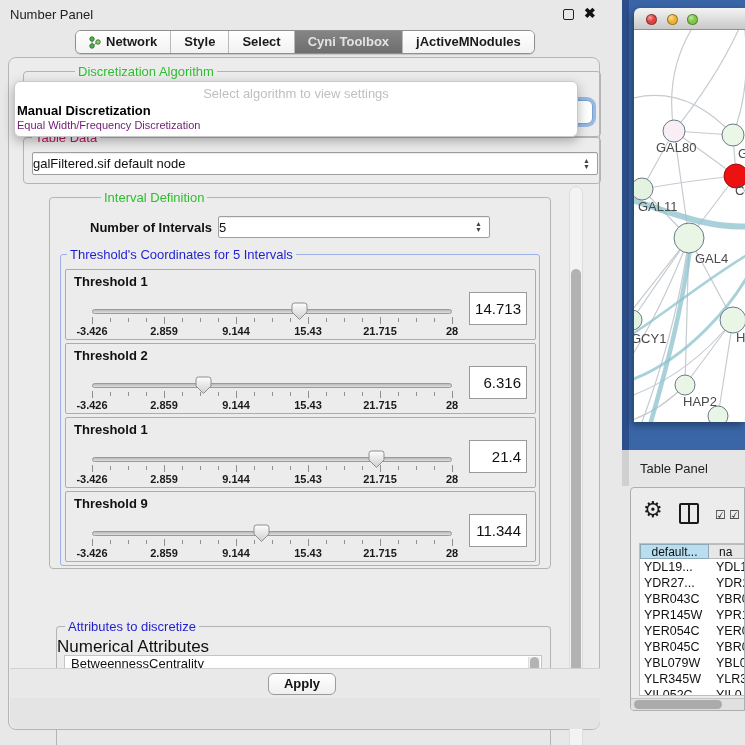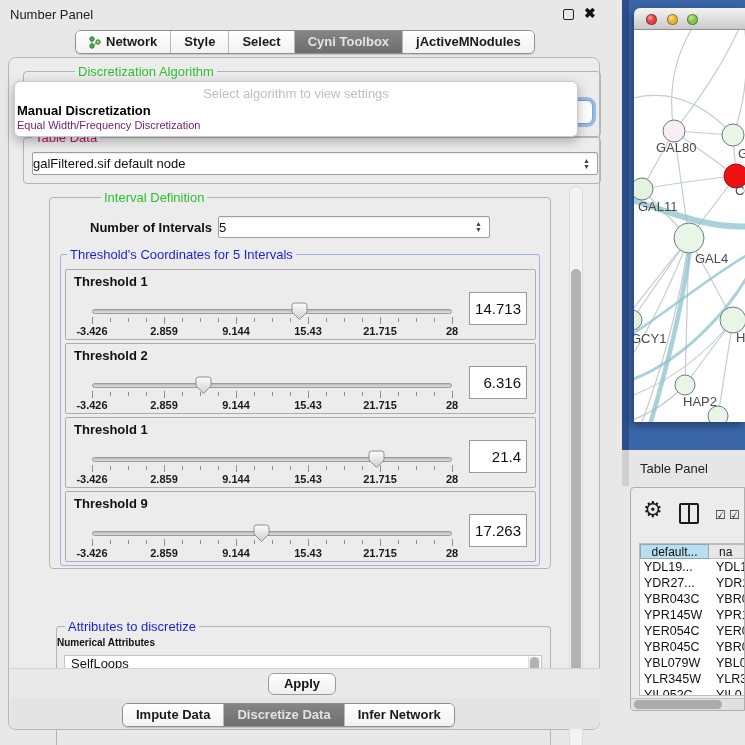--- a/index.html
+++ b/index.html
@@ -54,21 +54,21 @@
   .slider-wrap { position:absolute; left:26px; top:34px; width:360px; height:34px; }
   .track { position:absolute; left:0; top:5px; width:360px; height:5px; border-radius:3px; background:linear-gradient(#b9b9b9,#dfdfdf); border:1px solid #9a9a9a; }
   .thumb { position:absolute; top:-2px; width:17px; height:19px; }
   .tick { position:absolute; width:1px; background:#8f8f8f; }
   .tick.minor { top:14px; height:4px; }
   .tick.major { top:13px; height:7px; }
   .tick-label { position:absolute; top:21px; transform:translateX(-50%); font-size:11px; font-weight:bold; color:#1a1a1a; white-space:nowrap; }
   .valuebox { position:absolute; left:403px; top:22px; width:58px; height:33px; background:#fff; border:1px solid #9a9a9a; font-size:15px; line-height:31px; text-align:right; padding-right:5px; }
 
   #attr-group { left:47px; top:533px; width:495px; height:132px; border-bottom:none; border-bottom-left-radius:0; border-bottom-right-radius:0;margin-top:35px; }
-  #attr-subtitle { position:absolute; left:0px; top:10px; font-size:10px; font-weight:bold; }
+  #attr-subtitle { position:absolute; left:0px; top:10px; font-size:17px; font-weight:normal; }
   #attr-list { position:absolute; left:7px; top:28px; width:478px; height:48px; background:#fff; border:1px solid #c4c4c4; overflow:hidden; }
   #attr-list .row { font-size:13px; line-height:16px; padding-left:6px; white-space:nowrap; }
   #attr-scroll { position:absolute; right:1px; top:1px; width:12px; height:46px; background:#f0f0f0; border-left:1px solid #ddd; }
   #attr-scroll .thumb-v { position:absolute; left:1px; top:0px; width:9px; height:44px; border-radius:5px; background:#b3b3b3; }
 
   #main-vscroll { position:absolute; left:560px; top:128px; width:14px; height:566px; background:#f3f3f3; border:1px solid #dcdcdc; border-radius:7px; }
   #main-vscroll .thumb-v { position:absolute; left:1px; top:82px; width:10px; height:457px; border-radius:6px; background:#b2b2b2; }
 
   #apply-bar { position:absolute; left:1px; top:610px; width:590px; height:30px; background:#e9e9e9; border-top:1px solid #d2d2d2; }
   #apply-btn { position:absolute; left:258px; top:4px; width:68px; height:22px; background:linear-gradient(#ffffff,#efefef); border:1px solid #9b9b9b; border-radius:6px; font-size:13px; font-weight:600; text-align:center; line-height:20px; }
@@ -334,58 +334,46 @@
               <div class="thumb" style="left: 160.697px;"><svg width="17" height="19" viewBox="0 0 17 19">
                   <defs>
                     <linearGradient id="g3" x1="0" y1="0" x2="0" y2="1">
                       <stop offset="0" stop-color="#fdfdfd"></stop>
                       <stop offset="1" stop-color="#cfcfcf"></stop>
                     </linearGradient>
                   </defs>
                   <path d="M3.5,1 h10 a2.5,2.5 0 0 1 2.5,2.5 V10 L8.5,17.5 L1,10 V3.5 A2.5,2.5 0 0 1 3.5,1 Z" fill="url(#g3)" stroke="#8e8e8e"></path>
                 </svg></div>
             </div>
-          <div class="valuebox">17.263</div>
+          <div class="valuebox">11.344</div>
         </div>
       </div>
     </div>
 
     <div class="groupbox" id="attr-group">
       <span class="gtitle t-blue">Attributes to discretize</span>
       <span id="attr-subtitle">Numerical Attributes</span>
       <div id="attr-list">
         <div id="attr-scroll">
             <div class="thumb-v"></div>
           </div>
-      <div class="row">SelfLoops</div>
           <div class="row">BetweennessCentrality</div>
         </div>
     </div>
 
     <div id="main-vscroll">
         <div class="thumb-v"></div>
       </div>
 
     <div id="apply-bar">
       <div id="apply-btn">Apply</div>
     </div>
     <div id="bottom-strip"></div>
   </div>
 
-  <div class="seg" id="bottom-tabs">
-    <div class="item">
-        <span>Impute Data</span>
-      </div>
-    <div class="item sel">
-        <span>Discretize Data</span>
-      </div>
-    <div class="item">
-        <span>Infer Network</span>
-      </div>
-  </div>
 </div>
 
 <div id="right-panel">
   <div id="net-area">
     <div id="child-window">
       <div id="child-titlebar">
         <span class="light" style="left: 12px; background: radial-gradient(circle at 35% 30%, rgba(255, 255, 255, 0.533), transparent 45%), rgb(224, 67, 63); border: 1px solid rgba(0, 0, 0, 0.35);"></span>
         <span class="light" style="left: 33px; background: radial-gradient(circle at 35% 30%, rgba(255, 255, 255, 0.533), transparent 45%), rgb(237, 179, 47); border: 1px solid rgba(0, 0, 0, 0.35);"></span>
         <span class="light" style="left: 53px; background: radial-gradient(circle at 35% 30%, rgba(255, 255, 255, 0.533), transparent 45%), rgb(126, 200, 69); border: 1px solid rgba(0, 0, 0, 0.35);"></span>
       </div>

